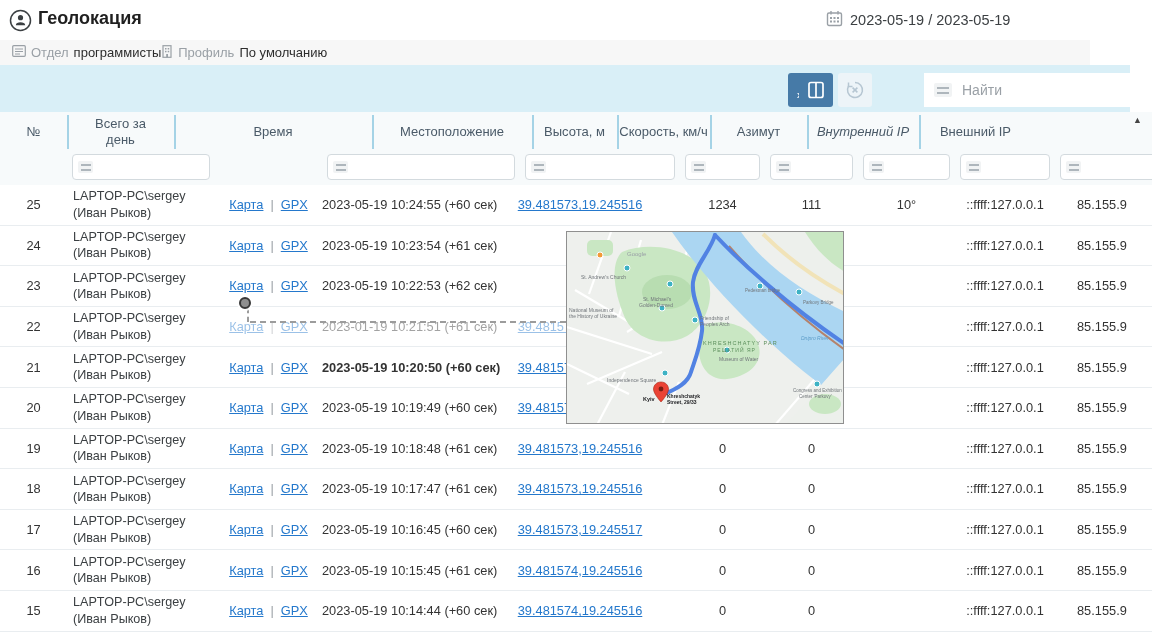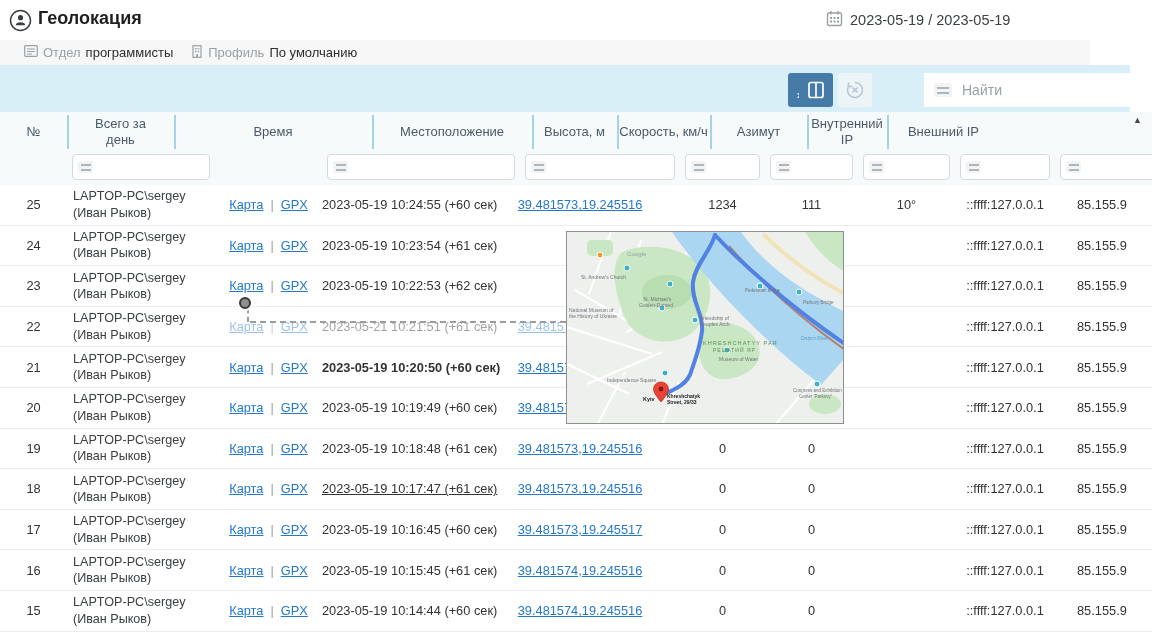--- a/index.html
+++ b/index.html
@@ -9,21 +9,21 @@
 
   
   .hdr { position:absolute; left:0; top:0; width:1152px; height:40px; background:#fff; }
   .hdr-icon { position:absolute; left:9px; top:9px; }
   .page-title { position:absolute; left:38px; top:8px; font-size:18px; font-weight:bold; color:#1f1f1f; }
   .date-range { position:absolute; left:826px; top:10px; display:flex; align-items:center; gap:7px;
     font-size:14.5px; color:#3c4043; cursor:pointer; }
 
   
   .crumbs { position:absolute; left:0; top:40px; width:1090px; height:25px; background:#f7f7f7;
-    display:flex; align-items:center; gap:18px; padding-left:24px; font-size:13px; }
+    display:flex; align-items:center; padding-left:12px; font-size:13px; }
   .crumb { display:flex; align-items:center; gap:5px; }
   .crumb .lab { color:#9aa0a6; }
   .crumb .val { color:#2d2d2d; }
 
   
   .toolbar { position:absolute; left:0; top:65px; width:1130px; height:47px; background:#d9eff7; }
   .tbtn { position:absolute; top:8px; width:34px; height:34px; border:none; border-radius:3px;
     background:#467aa7; display:flex; align-items:center; justify-content:center; cursor:pointer; }
   .tbtn.disabled { background:#edf4f8; cursor:default; }
   .btn-xls { left:788px; } .btn-cols { left:799px; } .btn-reset { left:838px; }
@@ -197,21 +197,21 @@
           </div>
           <div class="th" style="width: 85px;">
             <span>Высота, м</span>
           </div>
           <div class="th" style="width: 93px;">
             <span>Скорость, км/ч</span>
           </div>
           <div class="th" style="width: 97px;">
             <span>Азимут</span>
           </div>
-          <div class="th" style="width: 80px;">
+          <div class="th" style="width: 112px; font-style: italic;">
             <span>Внутренний IP</span>
           </div>
           <div class="th" style="width: 113px;">
             <span>Внешний IP</span>
           </div>
         </div>
       <div class="filter-row" id="filter-row">
           <div class="fcell" style="width: 67px;"></div>
           <div class="fcell" style="width: 148px;">
             <div class="fwrap">
@@ -352,21 +352,21 @@
           <div class="cell c-center" style="width: 67px;">22</div>
           <div class="cell c-user" style="width: 148px;">
             <span>LAPTOP-PC\sergey</span>
             <span>(Иван Рыков)</span>
           </div>
           <div class="cell c-center" style="width: 107px;">
             <a class="lnk dim">Карта</a>
             <span class="sep-bar dim">|</span>
             <a class="lnk dim">GPX</a>
           </div>
-          <div class="cell dim" style="width: 198px;">2023-05-21 10:21:51 (+61 сек)</div>
+          <div class="cell dim" style="width: 198px;">2023-01-19 10:21:51 (+61 сек)</div>
           <div class="cell c-center c-loc" style="width: 160px;">
             <a class="lnk dim">39.481573,19.245516</a>
           </div>
           <div class="cell c-center" style="width: 85px;"></div>
           <div class="cell c-center" style="width: 93px;"></div>
           <div class="cell c-center" style="width: 97px;"></div>
           <div class="cell c-center" style="width: 100px;">::ffff:127.0.0.1</div>
           <div class="cell c-eip" style="width: 113px;">85.155.9</div>
         </div>
         <div class="row">
@@ -436,21 +436,21 @@
           <div class="cell c-center" style="width: 67px;">18</div>
           <div class="cell c-user" style="width: 148px;">
             <span>LAPTOP-PC\sergey</span>
             <span>(Иван Рыков)</span>
           </div>
           <div class="cell c-center" style="width: 107px;">
             <a class="lnk">Карта</a>
             <span class="sep-bar">|</span>
             <a class="lnk">GPX</a>
           </div>
-          <div class="cell " style="width: 198px; text-decoration: underline;">2023-05-19 10:17:47 (+61 сек)</div>
+          <div class="cell " style="width: 198px;">2023-05-19 10:17:47 (+61 сек)</div>
           <div class="cell c-center c-loc" style="width: 160px;">
             <a class="lnk">39.481573,19.245516</a>
           </div>
           <div class="cell c-center" style="width: 85px;">0</div>
           <div class="cell c-center" style="width: 93px;">0</div>
           <div class="cell c-center" style="width: 97px;"></div>
           <div class="cell c-center" style="width: 100px;">::ffff:127.0.0.1</div>
           <div class="cell c-eip" style="width: 113px;">85.155.9</div>
         </div>
         <div class="row">

